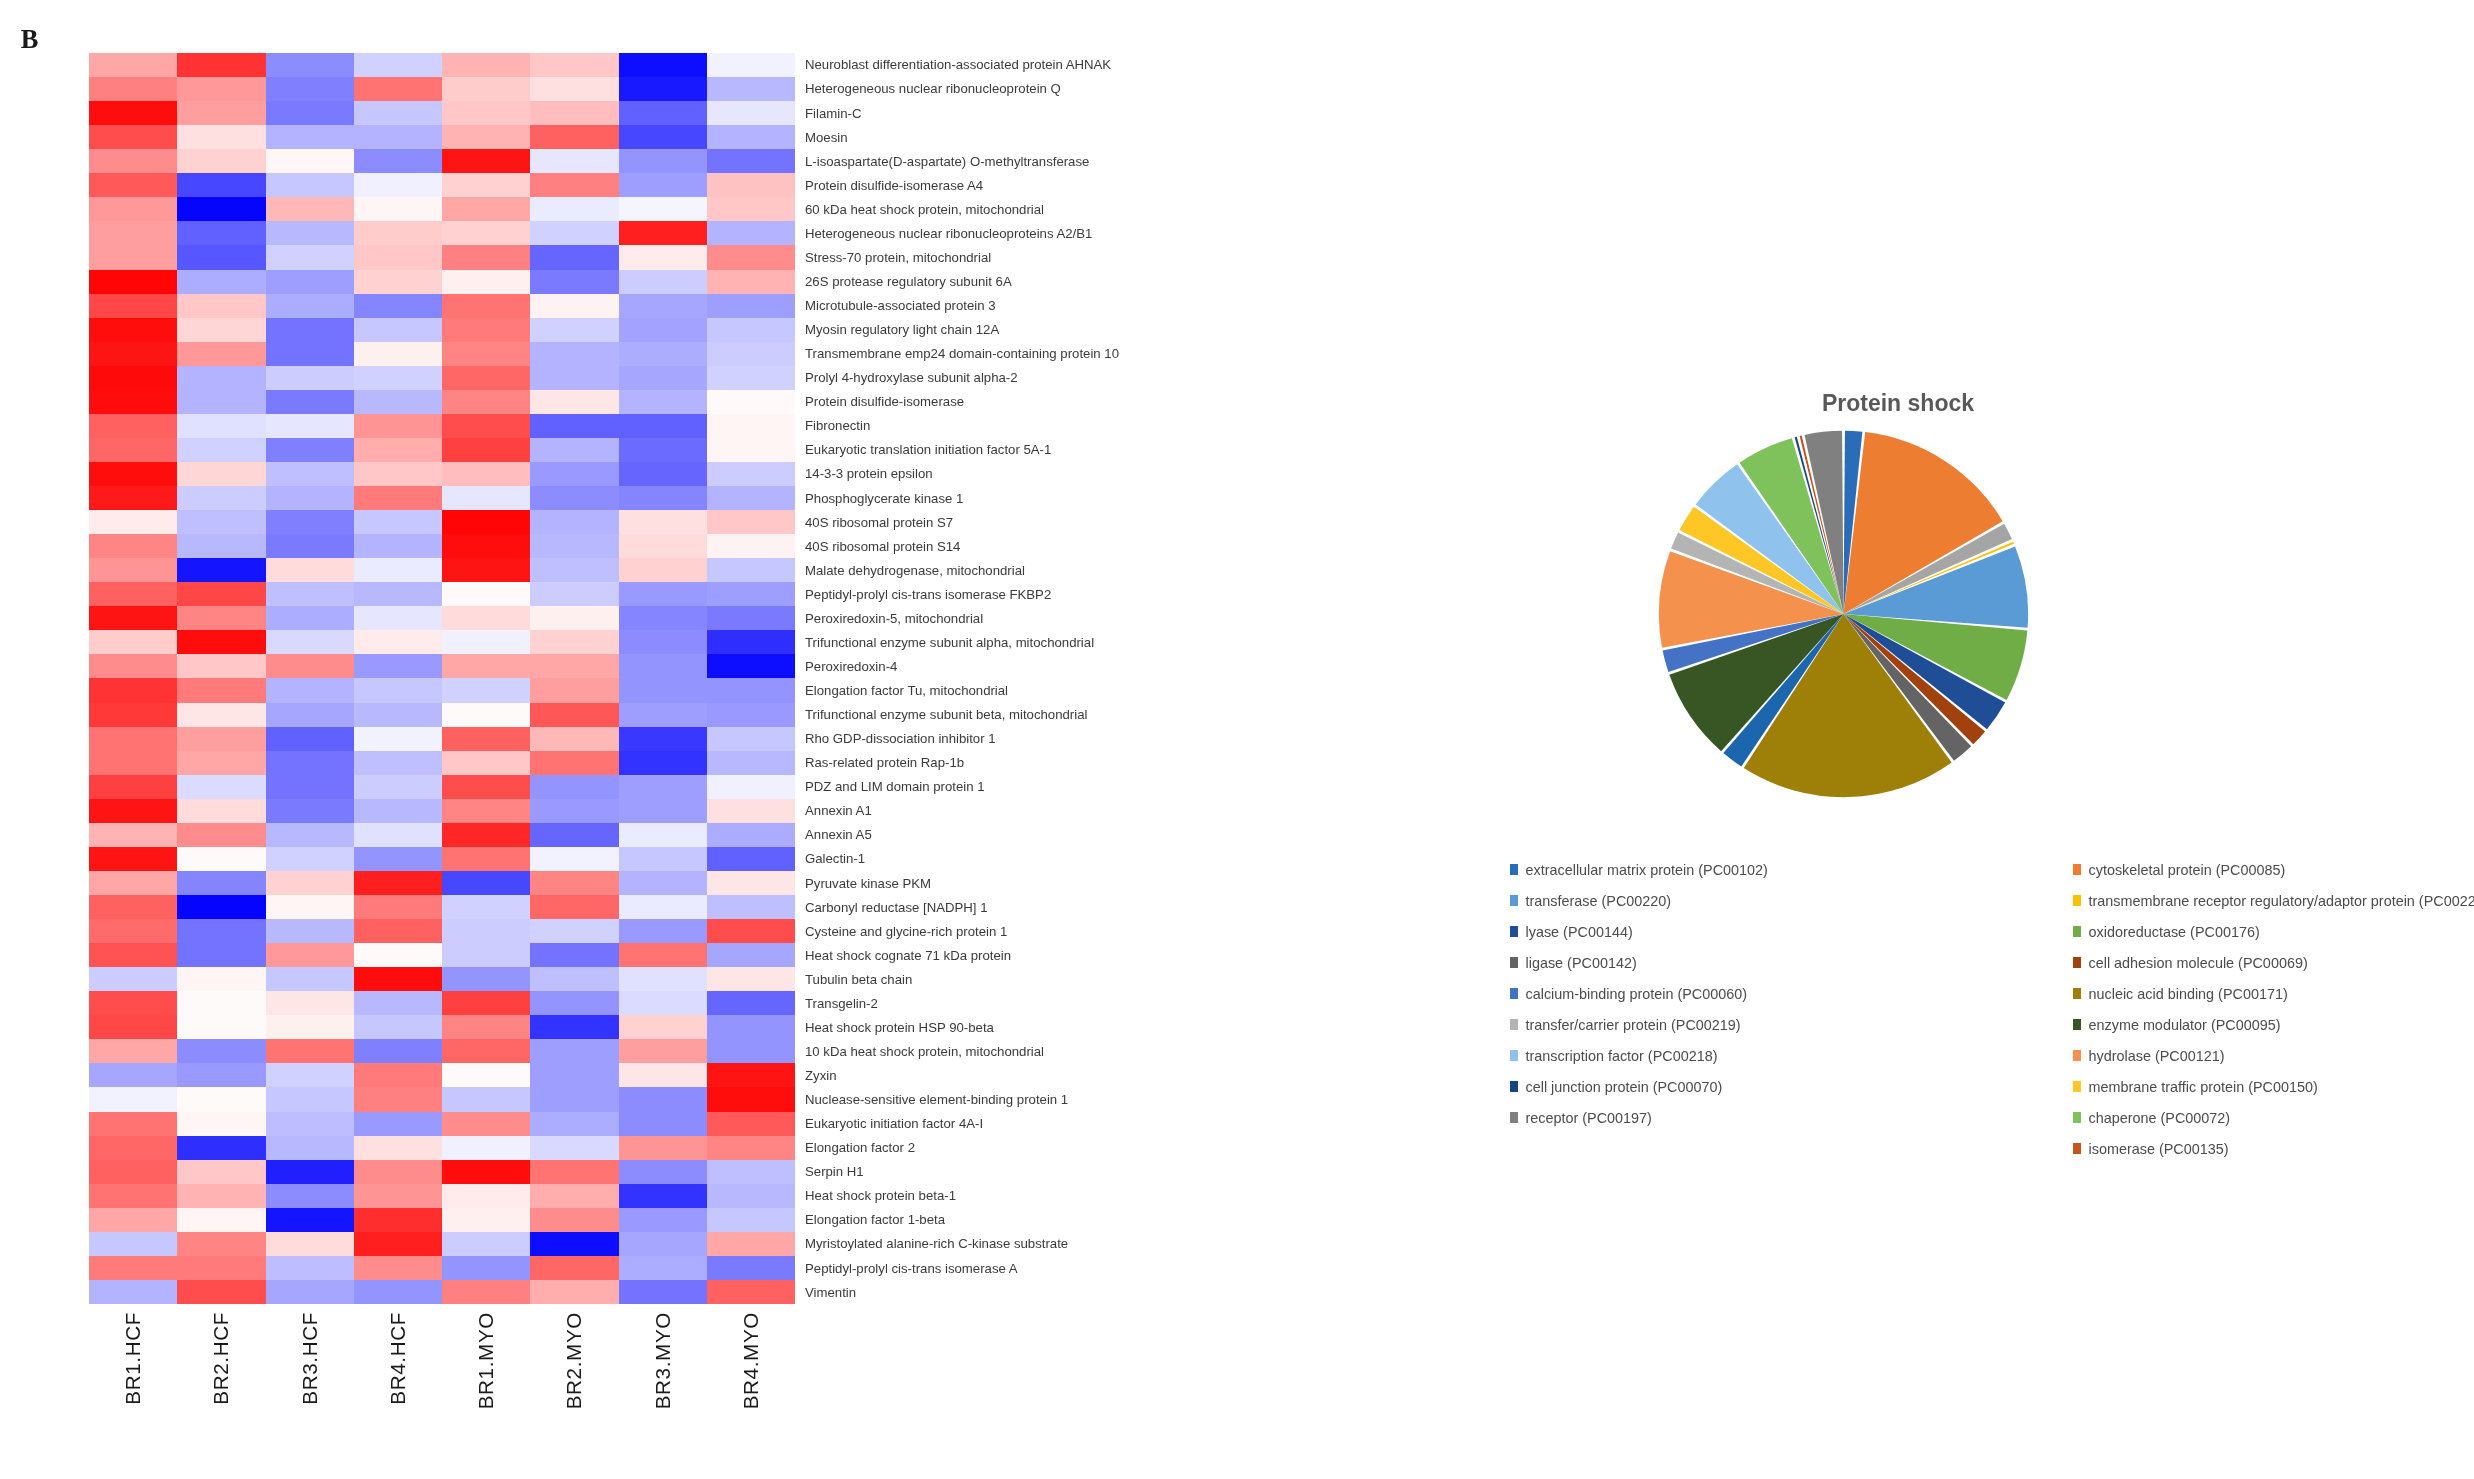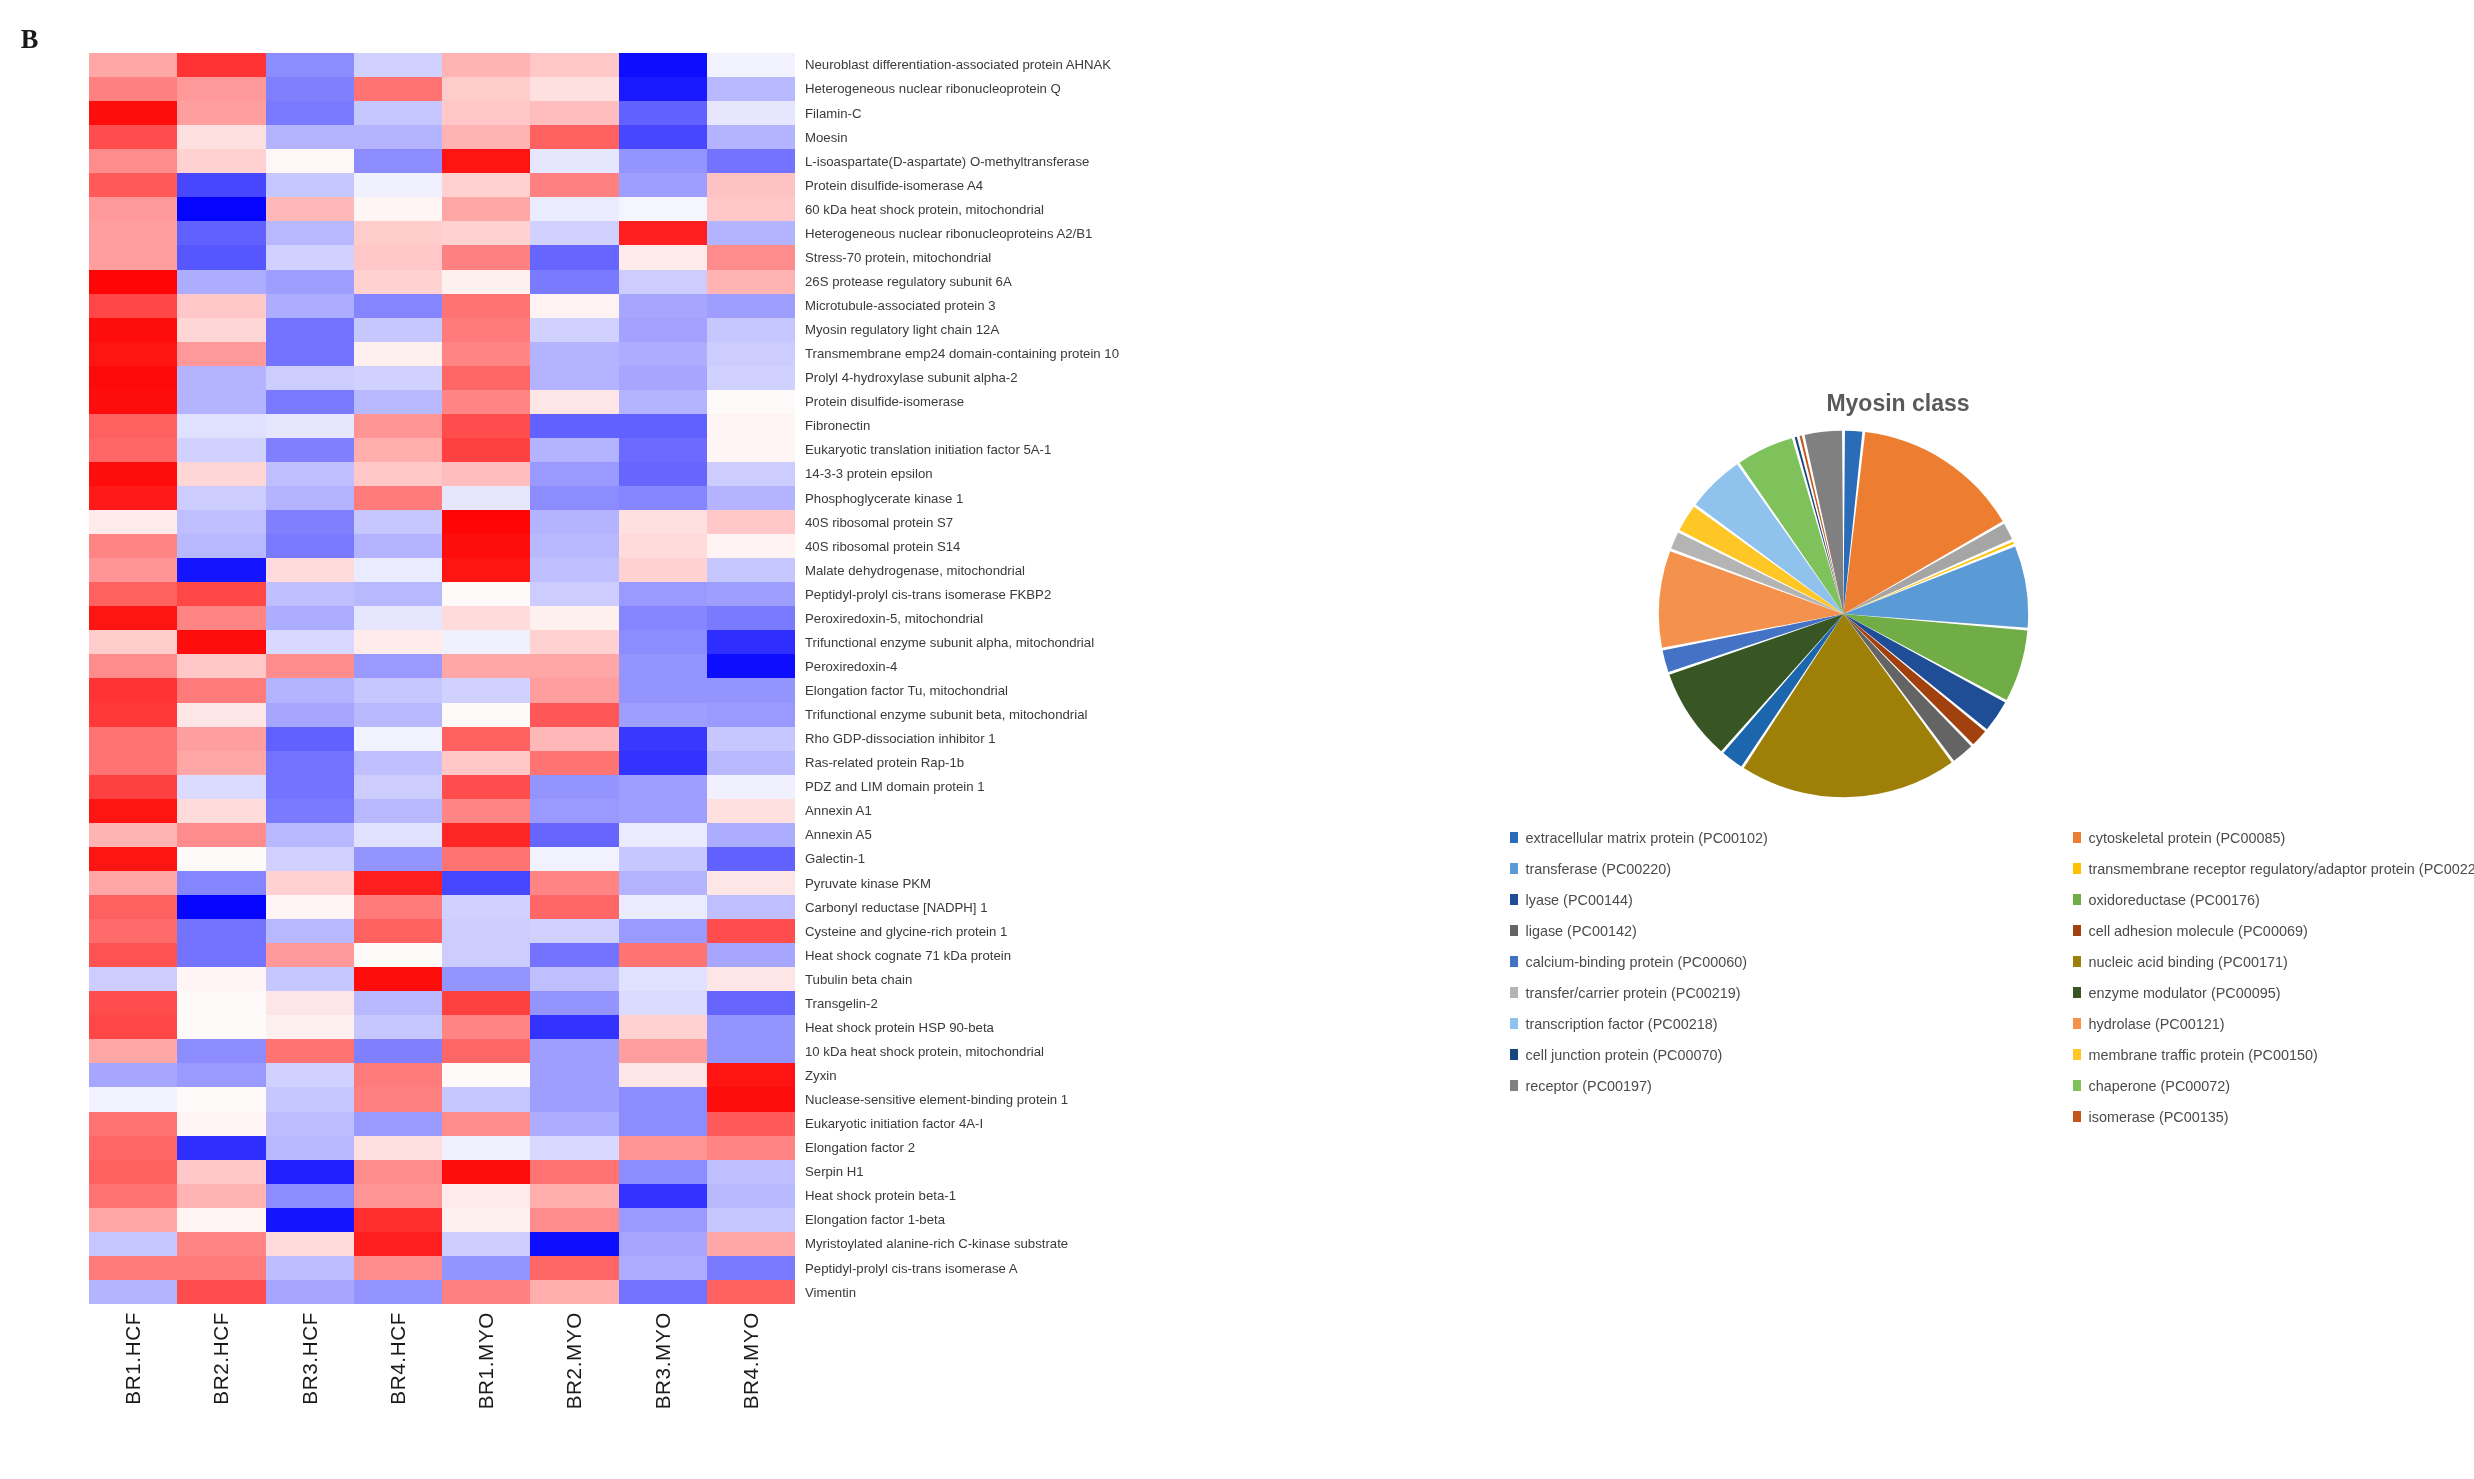--- a/index.html
+++ b/index.html
@@ -111,20 +111,21 @@
     position: absolute;
     left: 336px;
     top: 429px;
     width: 373px;
     height: 370px;
   }
   #pie-svg { width: 100%; height: 100%; display: block; }
   .legend-col {
     display: flex;
     flex-direction: column;
+    margin-top: 32px;
   }
   #legend-col-left  { position: absolute; left: 189px;  top: 822px; width: 540px; }
   #legend-col-right { position: absolute; left: 752px; top: 822px; width: 402px; }
   .legend-item {
     display: flex;
     align-items: center;
     height: 31px;
     font-size: 14.4px;
     color: #4b4b4b;
     white-space: nowrap;
@@ -640,21 +641,21 @@
         <div class="col-label">BR3.MYO</div>
       </div>
       <div class="col-label-slot">
         <div class="col-label">BR4.MYO</div>
       </div>
     </div>
 </div>
 
 <div id="panel-c">
 
-  <div id="pie-title">Myosin class</div>
+  <div id="pie-title">Protein shock</div>
 
   <div id="pie-wrap">
     <svg id="pie-svg" viewBox="0 0 200 200" preserveAspectRatio="none">
         <path d="M 100 100 L 100.778 1.003 A 99 99 0 0 1 110.118 1.518 Z" fill="#2b6cb8"></path>
         <path d="M 100 100 L 111.663 1.689 A 99 99 0 0 1 185.345 49.828 Z" fill="#ed7d31"></path>
         <path d="M 100 100 L 186.123 51.175 A 99 99 0 0 1 190.346 59.521 Z" fill="#a5a5a5"></path>
         <path d="M 100 100 L 190.971 60.945 A 99 99 0 0 1 191.427 62.026 Z" fill="#ffc000"></path>
         <path d="M 100 100 L 192.013 63.467 A 99 99 0 0 1 198.723 107.400 Z" fill="#5b9bd5"></path>
         <path d="M 100 100 L 198.595 108.950 A 99 99 0 0 1 187.435 146.434 Z" fill="#70ad47"></path>
         <path d="M 100 100 L 186.695 147.801 A 99 99 0 0 1 176.912 162.335 Z" fill="#1f4e96"></path>

